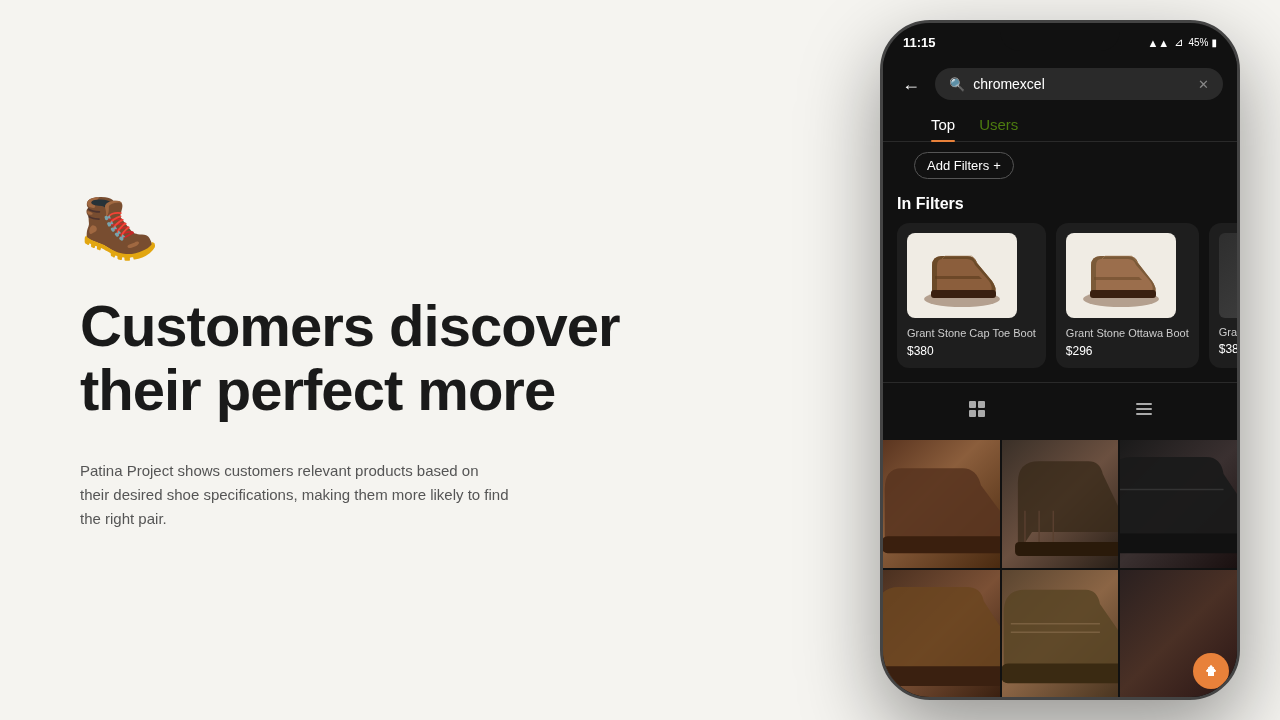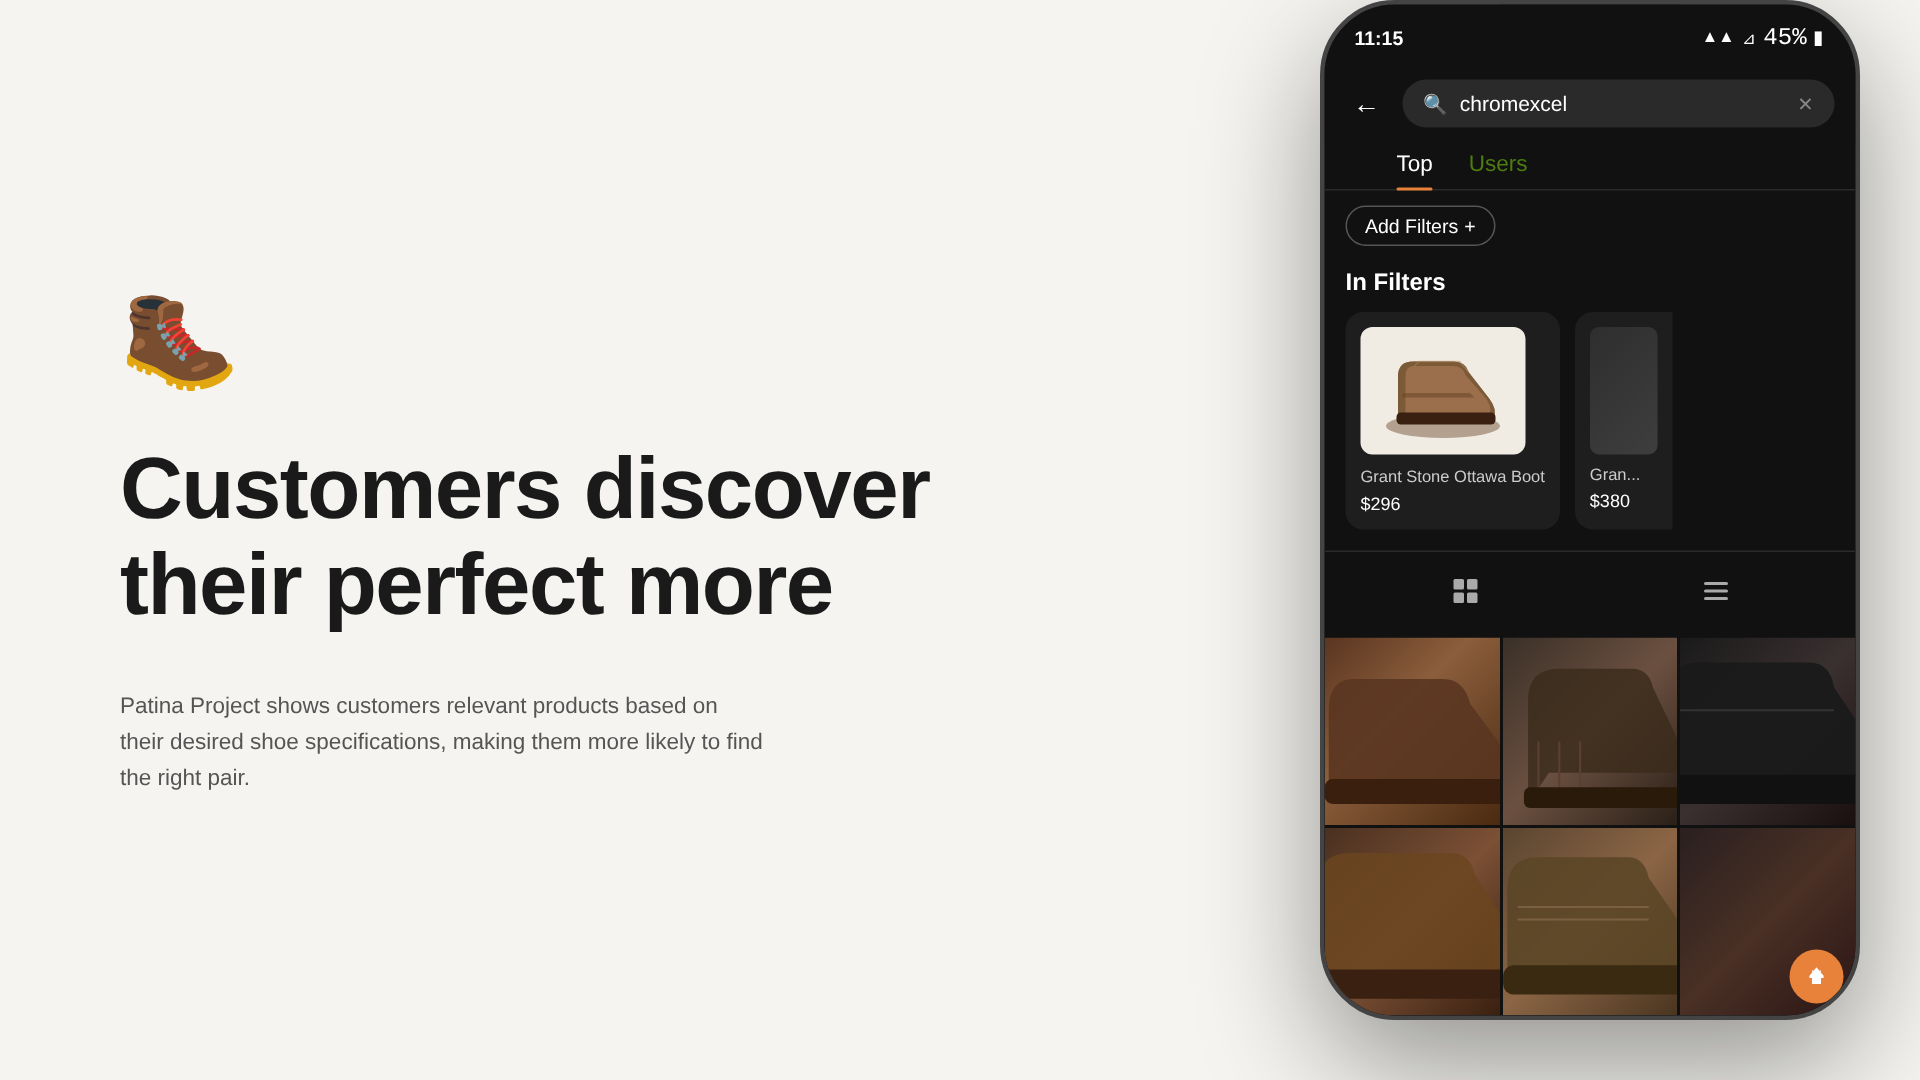--- a/index.html
+++ b/index.html
@@ -51,21 +51,21 @@
       color: #555;
       line-height: 1.6;
       max-width: 430px;
     }
 
     
     .right-section {
       width: 420px;
       height: 100%;
       display: flex;
-      align-items: flex-start;
+      align-items: center;
       justify-content: center;
       padding-right: 20px;
     }
 
     .phone-mockup {
       width: 360px;
       height: 680px;
       background: #1a1a1a;
       border-radius: 50px;
       border: 3px solid #444;
@@ -98,22 +98,21 @@
       gap: 5px;
       color: #fff;
       font-size: 11px;
     }
 
     .battery-indicator {
       display: flex;
       align-items: center;
       gap: 3px;
       color: #fff;
-      font-size: 16px;
-      font-family: Liberation Mono, monospace;
+      font-size: 10px;
     }
 
     
     .phone-notch {
       position: absolute;
       top: 0;
       left: 50%;
       transform: translateX(-50%);
       width: 120px;
       height: 28px;
@@ -203,21 +202,21 @@
       bottom: -1px;
       left: 0;
       right: 0;
       height: 2px;
       background: #e8813a;
       border-radius: 2px;
     }
 
     
     .filters-row {
-      padding: 10px 14px;
+      padding: 10px 31px;
       flex-shrink: 0;
     }
 
     .add-filters-btn {
       border: 1px solid #555;
       border-radius: 20px;
       padding: 5px 12px;
       color: #fff;
       font-size: 13px;
       background: transparent;
@@ -416,20 +415,34 @@
         <button class="add-filters-btn">
           <span>Add Filters</span>
           <span>+</span>
         </button>
       </div>
 
       <div class="section-title">In Filters</div>
 
       <div class="products-scroll">
 
+        <div class="product-card">
+          <div class="product-card-img">
+            <svg class="boot-svg" viewBox="0 0 90 70" xmlns="http://www.w3.org/2000/svg">
+              <ellipse cx="45" cy="58" rx="38" ry="8" fill="#5a3010" opacity="0.4"></ellipse>
+              <path d="M15 50 L15 25 Q15 15 25 15 L50 15 Q58 15 60 22 L75 40 Q80 47 78 52 L20 52 Z" fill="#8b5e3c"></path>
+              <path d="M15 25 L15 50 L20 50 L20 25 Q20 18 25 18 L50 18 Q56 18 58 24 L72 40 Q76 46 74 50 L78 52 Q80 47 75 40 L60 22 Q58 15 50 15 L25 15 Q15 15 15 25Z" fill="#6b4a28"></path>
+              <path d="M18 35 L62 35 L65 38 L18 38 Z" fill="#5a3a1a" opacity="0.6"></path>
+              <rect x="14" y="49" width="65" height="8" rx="3" fill="#3a2010"></rect>
+              <path d="M25 18 L28 15 L55 15 L60 22" stroke="#a07850" strokewidth="1" fill="none" opacity="0.5"></path>
+            </svg>
+          </div>
+          <div class="product-card-name">Grant Stone Cap Toe Boot</div>
+          <div class="product-card-price">$380</div>
+        </div>
 
         <div class="product-card">
           <div class="product-card-img">
             <svg class="boot-svg" viewBox="0 0 90 70" xmlns="http://www.w3.org/2000/svg">
               <ellipse cx="45" cy="58" rx="38" ry="8" fill="#5a3010" opacity="0.4"></ellipse>
               <path d="M15 50 L15 25 Q15 15 25 15 L52 15 Q60 15 62 22 L76 40 Q81 47 79 52 L20 52 Z" fill="#9b6e4c"></path>
               <path d="M15 25 L15 50 L20 50 L20 25 Q20 18 25 18 L52 18 Q58 18 60 24 L74 40 Q78 46 76 50 L79 52 Q81 47 76 40 L62 22 Q60 15 52 15 L25 15 Q15 15 15 25Z" fill="#7b5a38"></path>
               <path d="M18 36 L63 36 L66 39 L18 39 Z" fill="#6a4a2a" opacity="0.6"></path>
               <rect x="14" y="49" width="66" height="8" rx="3" fill="#3a2010"></rect>
               <path d="M26 18 L29 15 L56 15 L62 22" stroke="#b08860" strokewidth="1" fill="none" opacity="0.5"></path>

